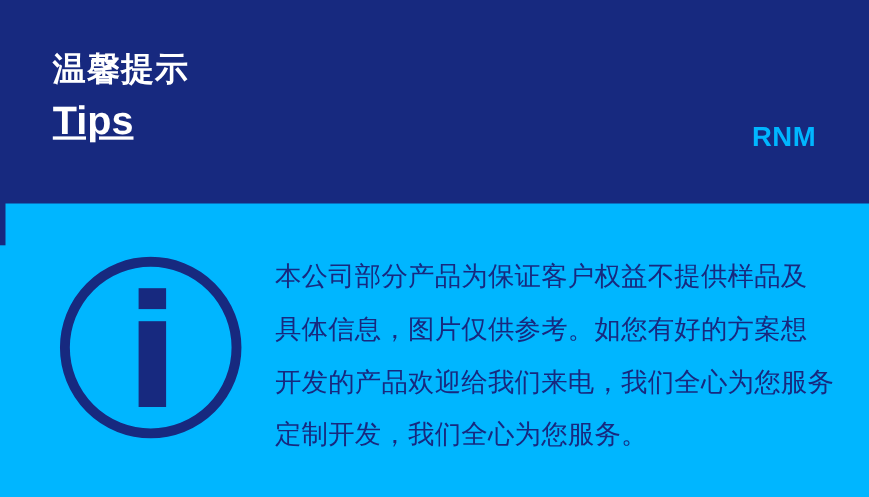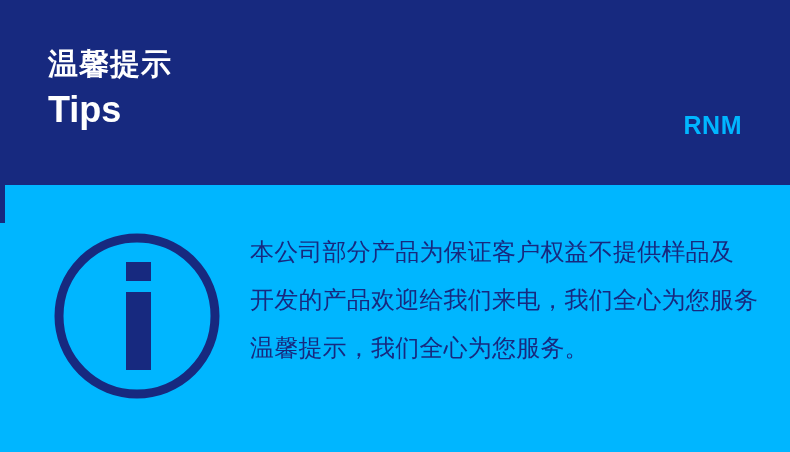--- a/index.html
+++ b/index.html
@@ -48,20 +48,21 @@
   }
 
   .title-en {
     font-size: 36px;
     font-weight: bold;
     color: #ffffff;
     line-height: 44px;
     letter-spacing: 0px;
     white-space: nowrap;
     margin-top: 4px;
+    text-decoration: underline;
   }
 
   .brand-logo {
     position: absolute;
     right: 48px;
     top: 110px;
     font-size: 25px;
     font-weight: bold;
     color: #00b6ff;
     letter-spacing: 0.5px;
@@ -128,19 +129,20 @@
     <div class="info-icon-wrap">
       <svg width="166" height="166" viewBox="0 0 166 166" xmlns="http://www.w3.org/2000/svg">
         <circle cx="83" cy="83" r="78" fill="none" stroke="#17297f" stroke-width="9"></circle>
         <rect x="72" y="29" width="25" height="19" fill="#17297f"></rect>
         <rect x="72" y="59" width="25" height="78" fill="#17297f"></rect>
       </svg>
     </div>
 
     <div class="notice-text">
       <div class="notice-line">本公司部分产品为保证客户权益不提供样品及</div>
+      <div class="notice-line">具体信息，图片仅供参考。如您有好的方案想</div>
       <div class="notice-line">开发的产品欢迎给我们来电，我们全心为您服务</div>
-      <div class="notice-line">温馨提示，我们全心为您服务。</div>
+      <div class="notice-line">定制开发，我们全心为您服务。</div>
     </div>
 
   </div>
 
 </div>
 
 </body></html>

